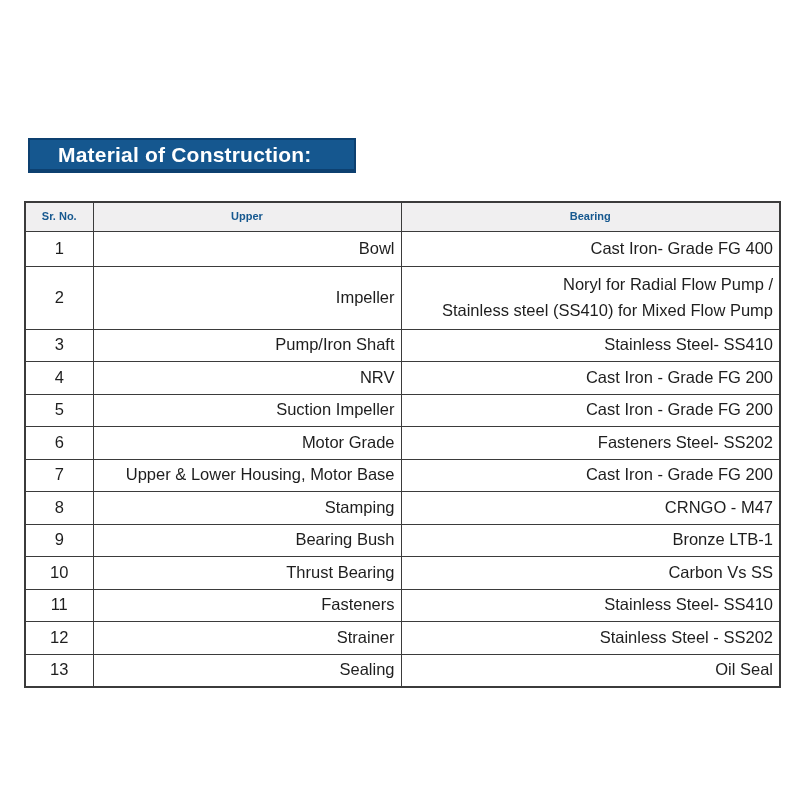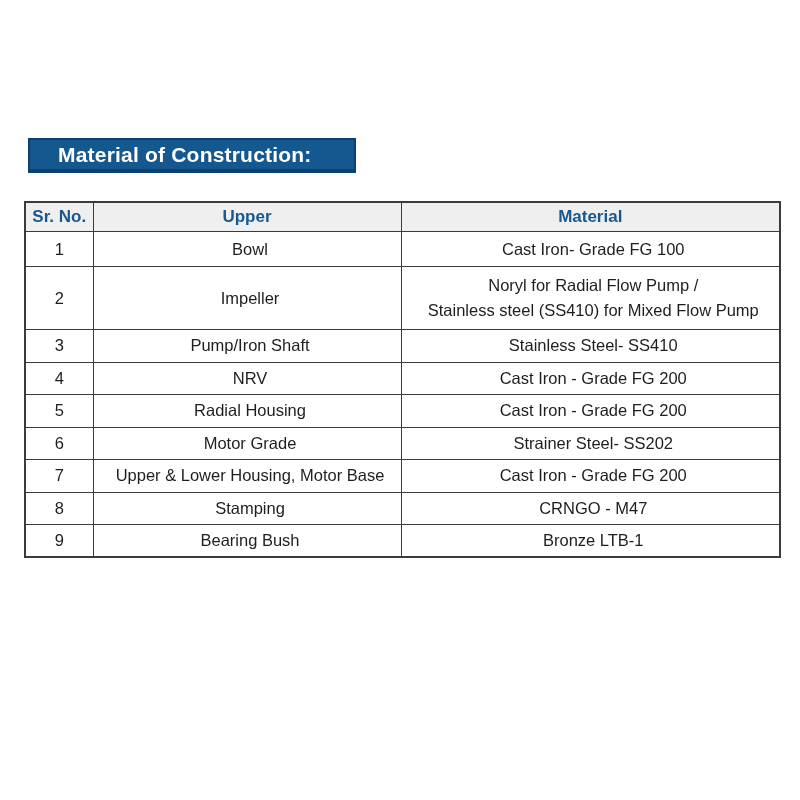--- a/index.html
+++ b/index.html
@@ -54,31 +54,31 @@
   table.materials th, table.materials td {
     border: 1.5px solid var(--border);
     vertical-align: middle;
     line-height: 1.55;
   }
   col.c-sr { width: 68px; }
   col.c-part { width: 308px; }
   thead tr { height: 29px; background: var(--header-bg); }
   thead th {
     color: var(--header-text);
-    font-size: 17px;
+    font-size: 11px;
     font-weight: bold;
     text-align: center;
   }
   tbody tr { height: 32.5px; background: #FFFFFF; }
   tbody tr:nth-child(1) { height: 35px; }
   tbody tr:nth-child(2) { height: 63px; }
   td { font-size: 16.5px; color: var(--body-text); }
   td.cell-sr { text-align: center; }
   td.cell-part, td.cell-material {
-    text-align: center;
+    text-align: right;
     padding-left: 12px;
     padding-right: 6px;
     white-space: pre-line;
   }
 </style>
 </head>
 <body>
 
 <div class="canvas">
 
@@ -89,66 +89,86 @@
   <table class="materials">
     <colgroup>
       <col class="c-sr">
         <col class="c-part">
         <col>
     </colgroup>
     <thead>
       <tr>
         <th>Sr. No.</th>
         <th>Upper</th>
-        <th>Material</th>
+        <th>Bearing</th>
       </tr>
     </thead>
     <tbody>
       <tr>
         <td class="cell-sr">1</td>
         <td class="cell-part">Bowl</td>
-        <td class="cell-material">Cast Iron- Grade FG 100</td>
+        <td class="cell-material">Cast Iron- Grade FG 400</td>
       </tr>
       <tr>
         <td class="cell-sr">2</td>
         <td class="cell-part">Impeller</td>
         <td class="cell-material">Noryl for Radial Flow Pump /
 Stainless steel (SS410) for Mixed Flow Pump</td>
       </tr>
       <tr>
         <td class="cell-sr">3</td>
         <td class="cell-part">Pump/Iron Shaft</td>
         <td class="cell-material">Stainless Steel- SS410</td>
       </tr>
       <tr>
         <td class="cell-sr">4</td>
         <td class="cell-part">NRV</td>
         <td class="cell-material">Cast Iron - Grade FG 200</td>
       </tr>
       <tr>
         <td class="cell-sr">5</td>
-        <td class="cell-part">Radial Housing</td>
+        <td class="cell-part">Suction Impeller</td>
         <td class="cell-material">Cast Iron - Grade FG 200</td>
       </tr>
       <tr>
         <td class="cell-sr">6</td>
         <td class="cell-part">Motor Grade</td>
-        <td class="cell-material">Strainer Steel- SS202</td>
+        <td class="cell-material">Fasteners Steel- SS202</td>
       </tr>
       <tr>
         <td class="cell-sr">7</td>
         <td class="cell-part">Upper &amp; Lower Housing, Motor Base</td>
         <td class="cell-material">Cast Iron - Grade FG 200</td>
       </tr>
       <tr>
         <td class="cell-sr">8</td>
         <td class="cell-part">Stamping</td>
         <td class="cell-material">CRNGO - M47</td>
       </tr>
       <tr>
         <td class="cell-sr">9</td>
         <td class="cell-part">Bearing Bush</td>
         <td class="cell-material">Bronze LTB-1</td>
       </tr>
+      <tr>
+        <td class="cell-sr">10</td>
+        <td class="cell-part">Thrust Bearing</td>
+        <td class="cell-material">Carbon Vs SS</td>
+      </tr>
+      <tr>
+        <td class="cell-sr">11</td>
+        <td class="cell-part">Fasteners</td>
+        <td class="cell-material">Stainless Steel- SS410</td>
+      </tr>
+      <tr>
+        <td class="cell-sr">12</td>
+        <td class="cell-part">Strainer</td>
+        <td class="cell-material">Stainless Steel - SS202</td>
+      </tr>
+      <tr>
+        <td class="cell-sr">13</td>
+        <td class="cell-part">Sealing</td>
+        <td class="cell-material">Oil Seal</td>
+      </tr>
     </tbody>
   </table>
 
 </div>
 
 </body></html>

